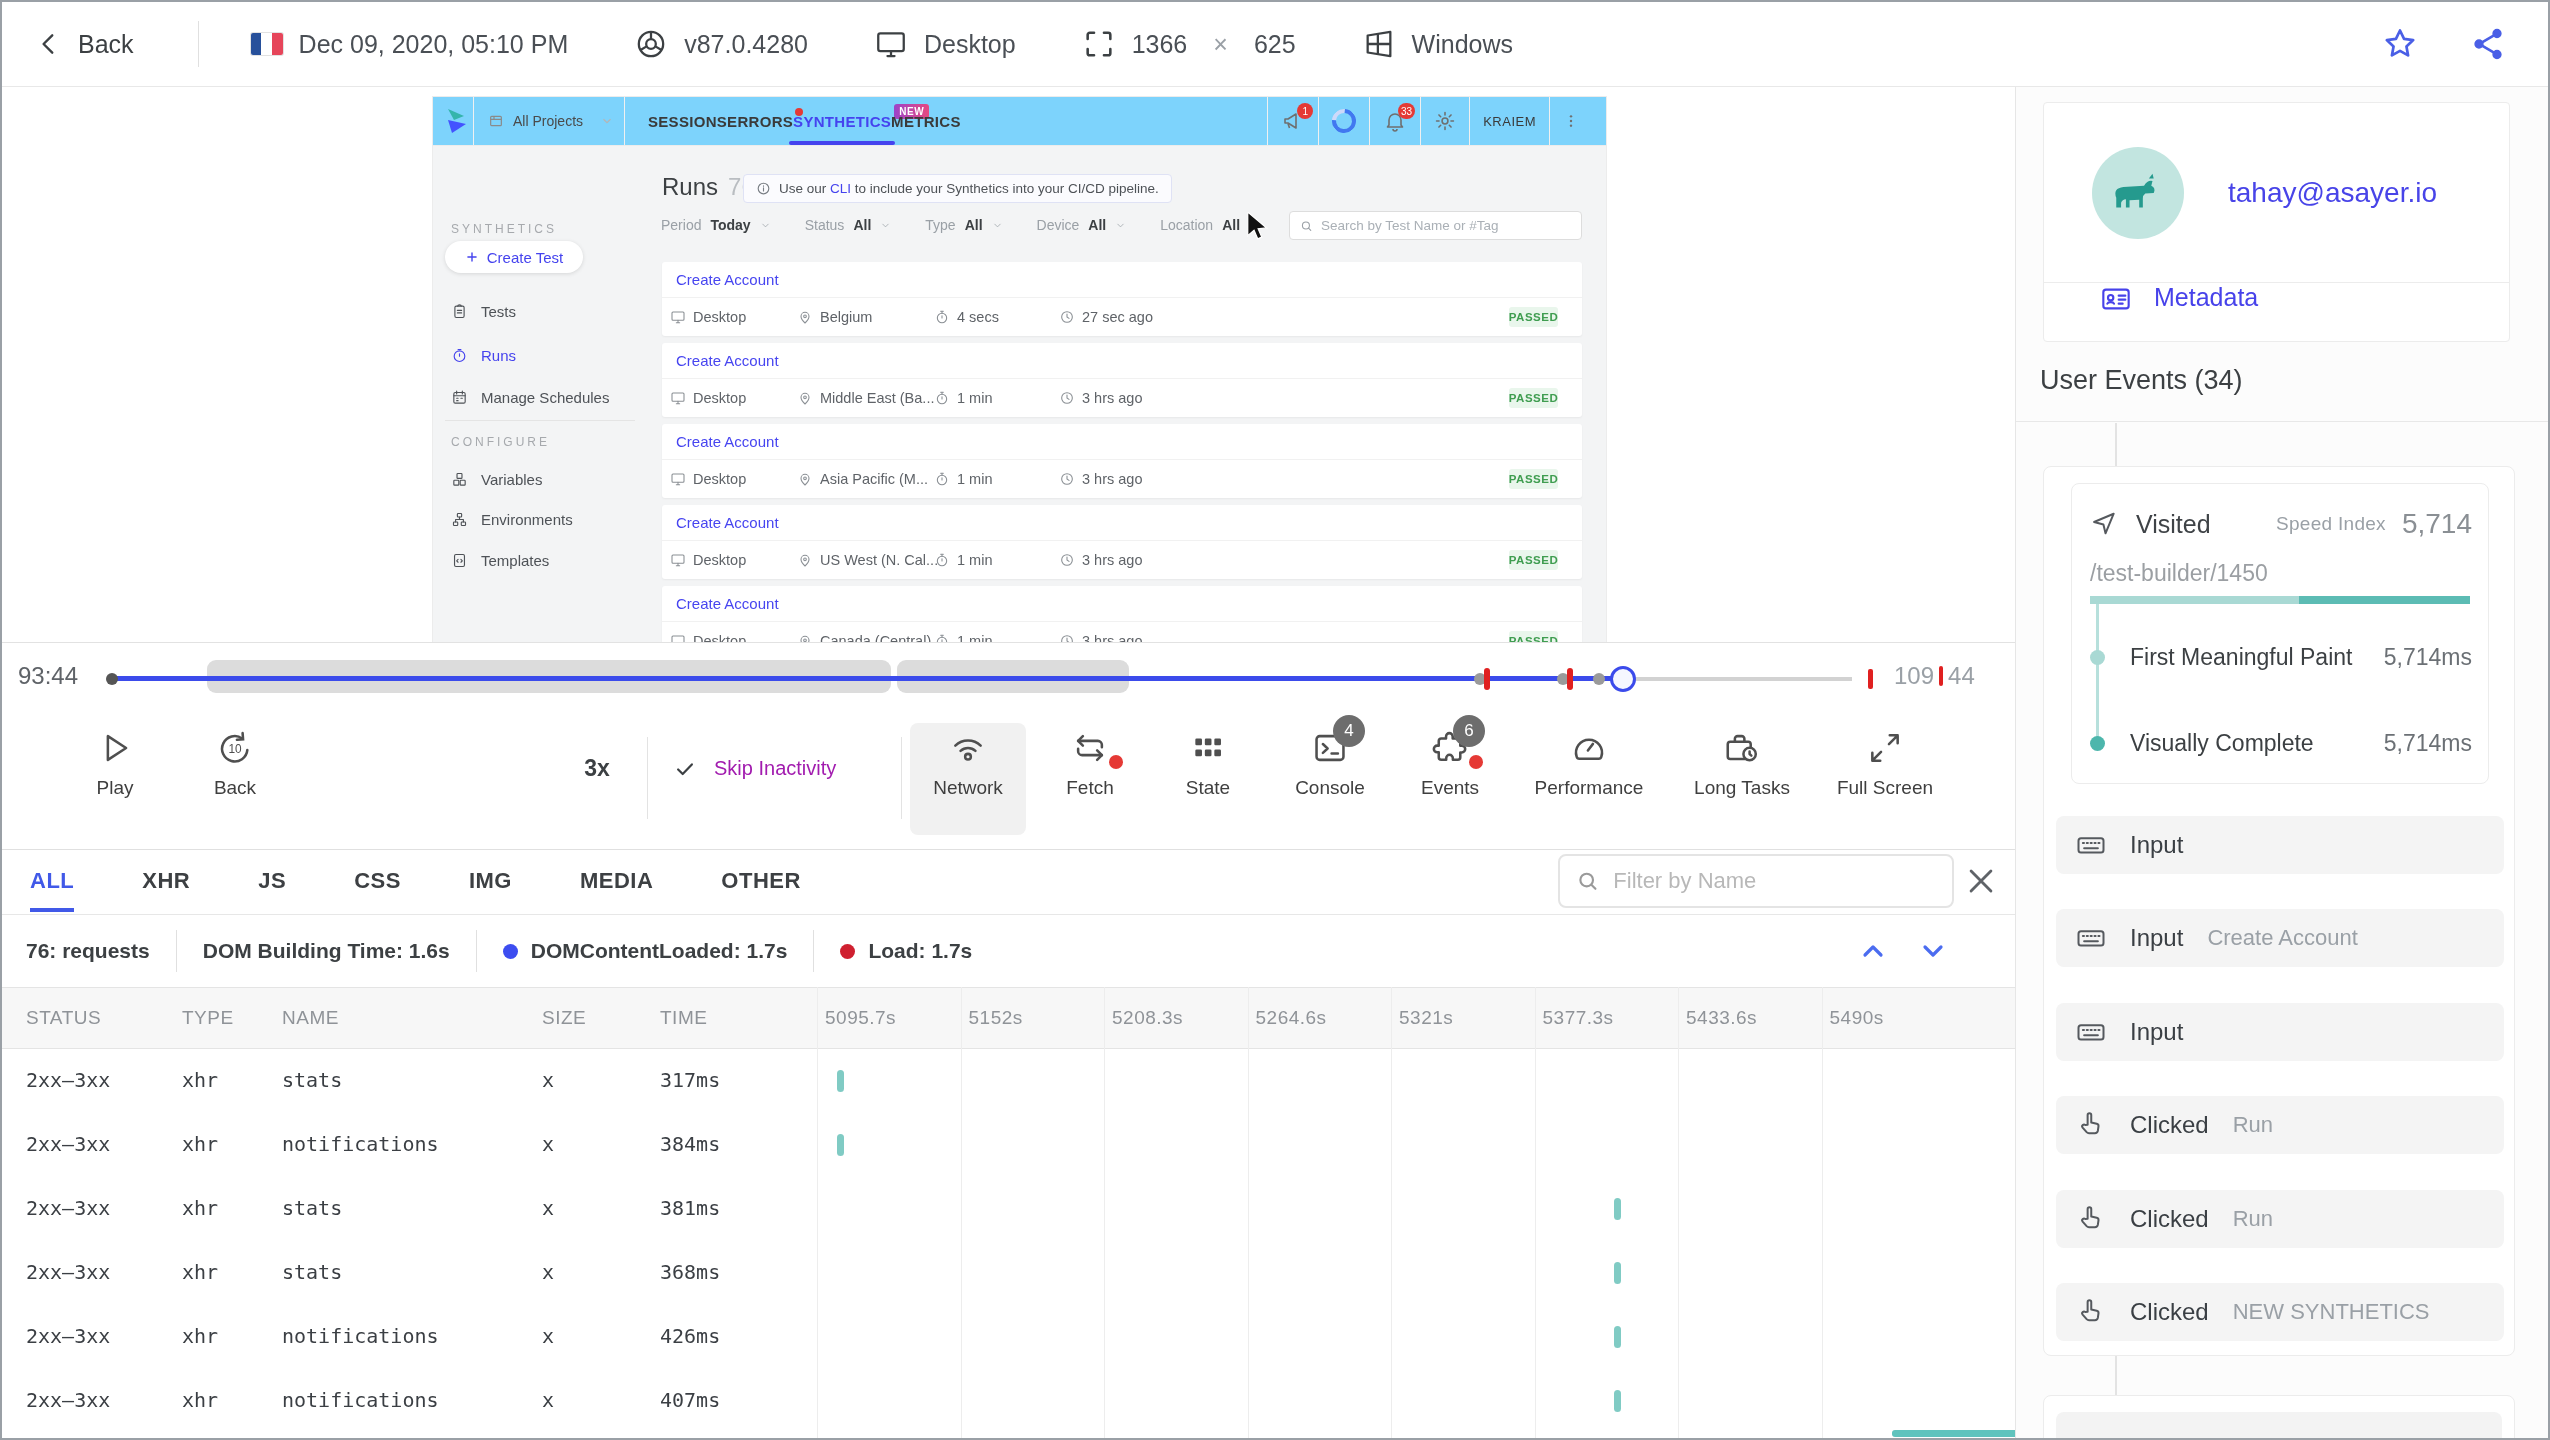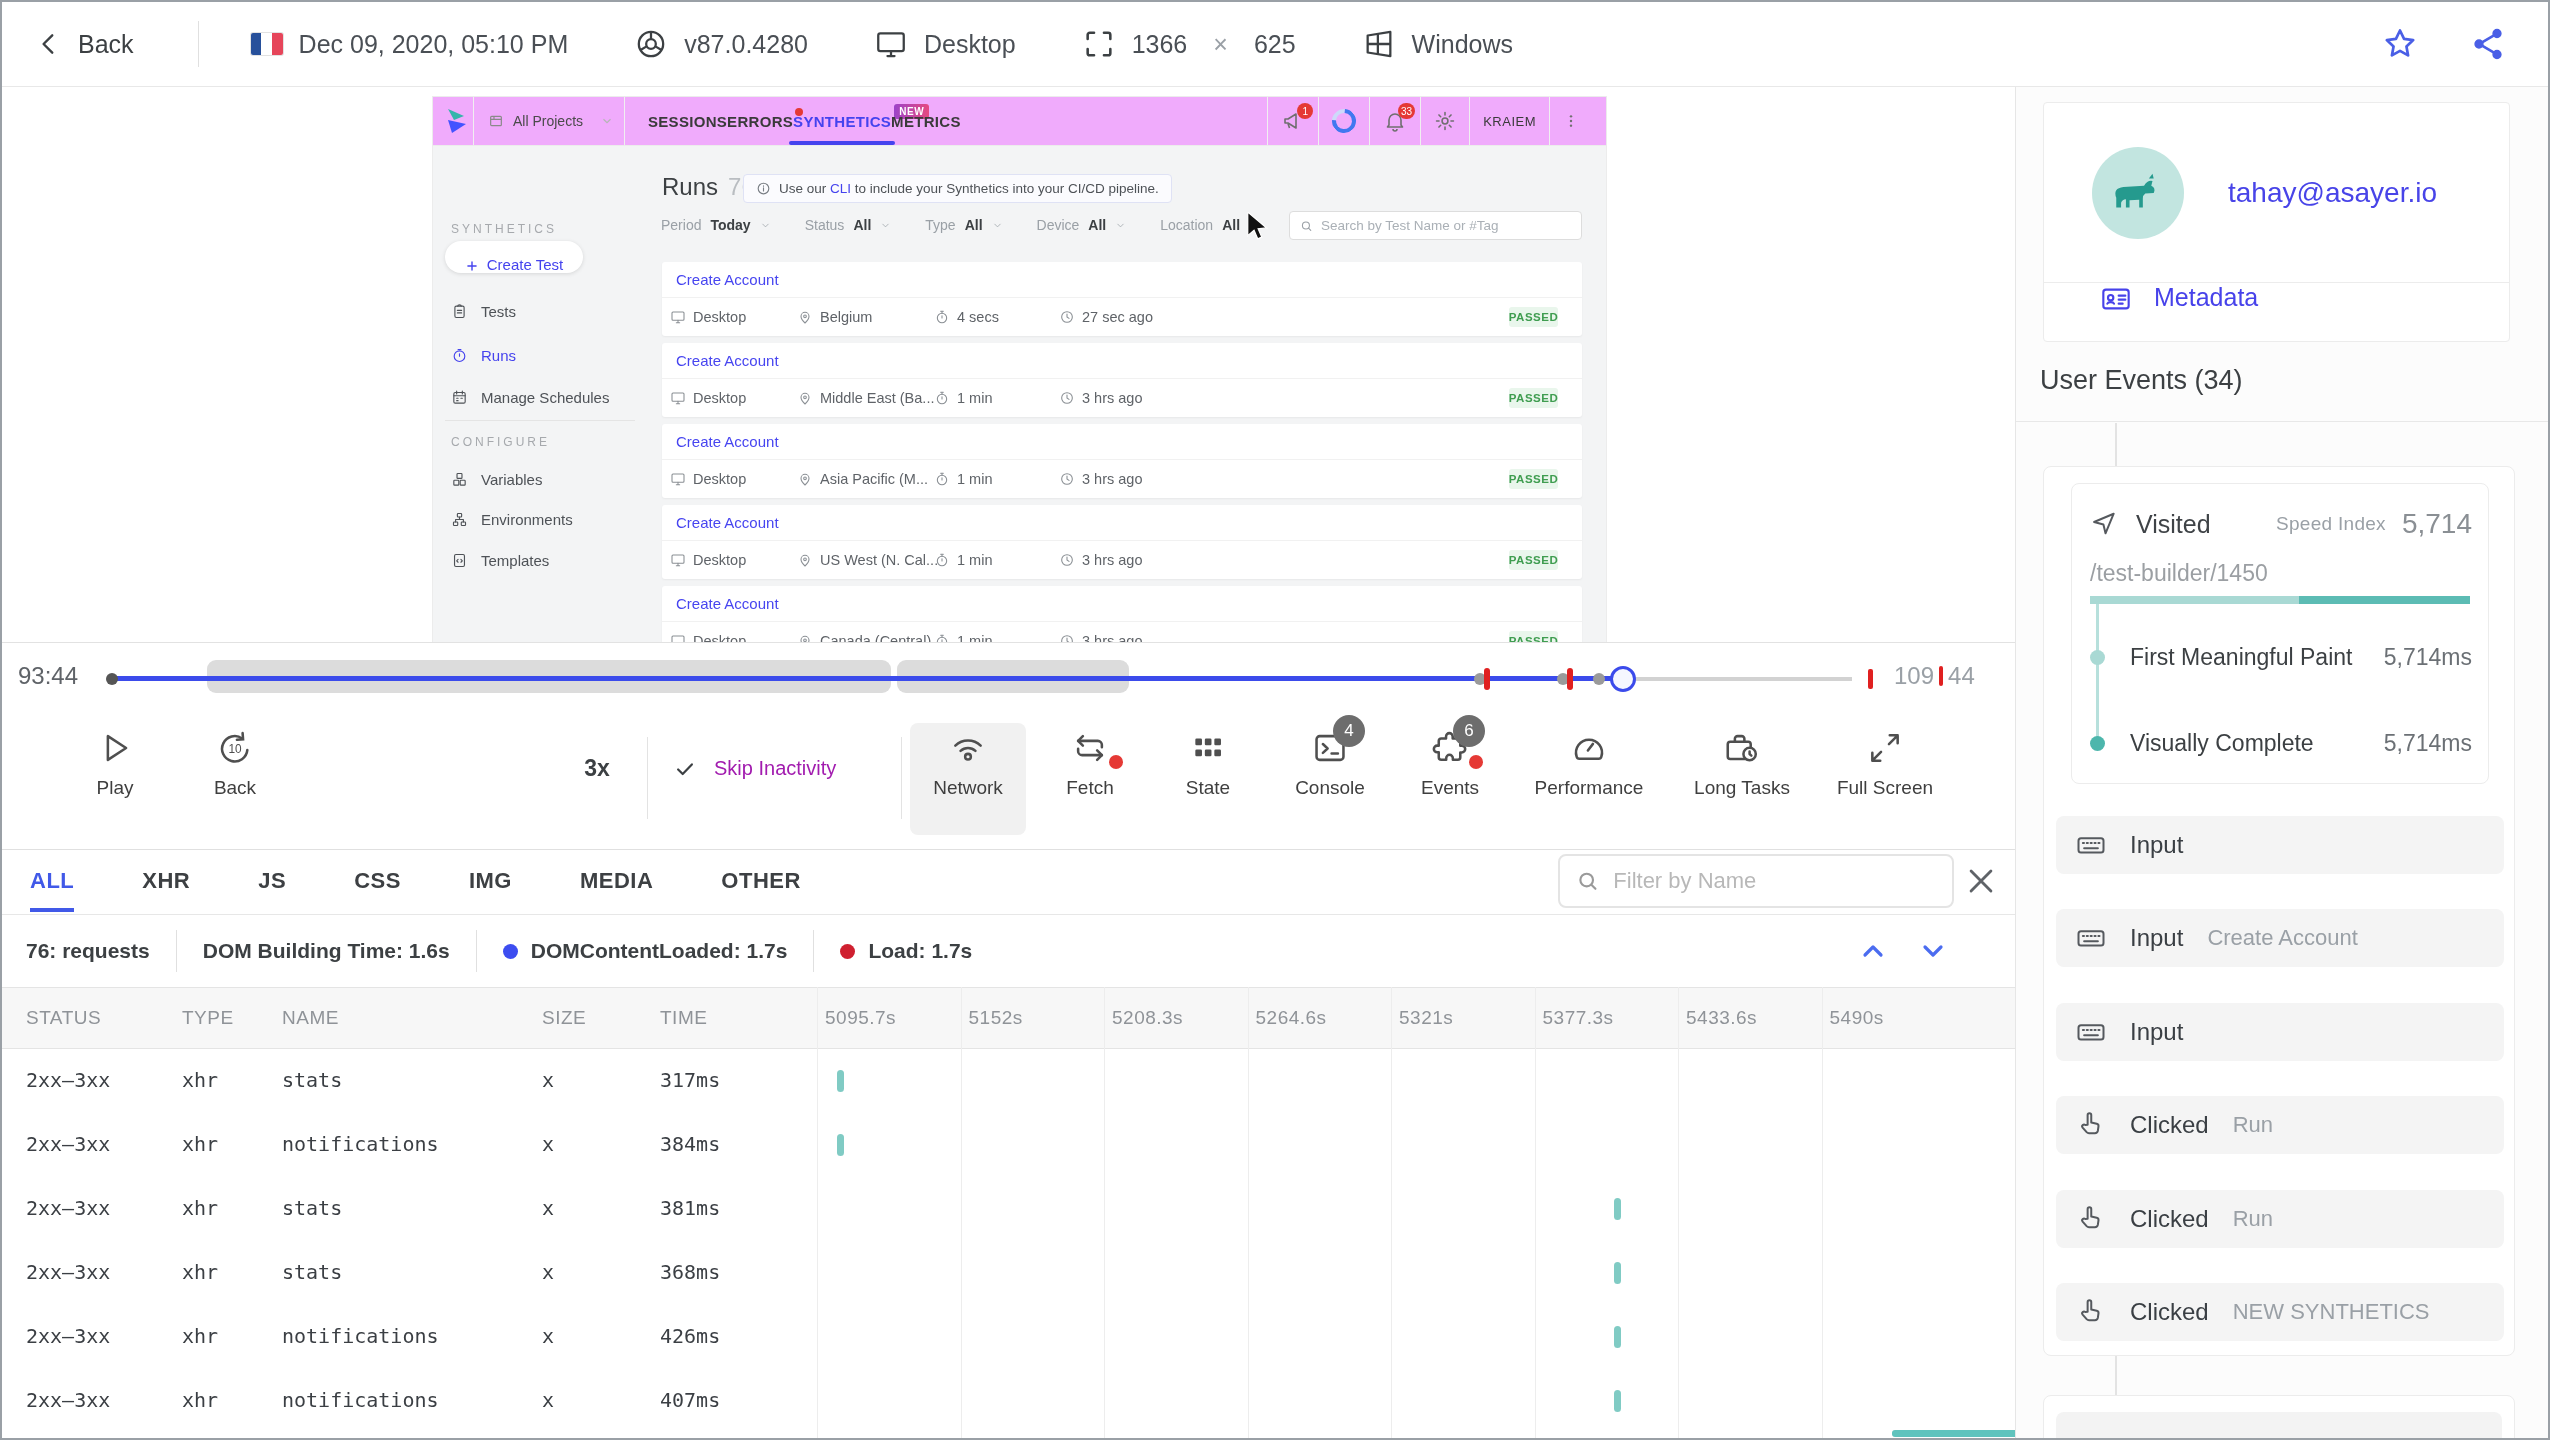--- a/index.html
+++ b/index.html
@@ -19,39 +19,39 @@
   .tb-icon { width:36px; height:36px; color:#4a5fe6; cursor:pointer; }
   svg { display:block; }
 
   
   .leftcol { position:absolute; left:0; top:85px; width:2013px; height:1351px; background:#fff; }
   .rightbar { position:absolute; left:2013px; top:85px; width:533px; height:1351px; background:#fcfcfc; border-left:1px solid #e6e6e6; overflow:hidden;padding-left:16px; }
 
   
   .stage { position:absolute; left:0; top:0; width:2013px; height:556px; background:#fff; border-bottom:1px solid #e2e2e2; overflow:hidden; }
   .app { position:absolute; left:430px; top:9px; width:1175px; height:547px; background:#f3f4f5; border:1px solid #ececec; overflow:hidden; font-size:15px; }
-  .app-nav { position:absolute; left:0; top:0; right:0; height:49px; background:#f0abfc; border-bottom:1px solid #ececec; }
+  .app-nav { position:absolute; left:0; top:0; right:0; height:49px; background:#7dd3fc; border-bottom:1px solid #ececec; }
   .app-logo { position:absolute; left:10px; top:9px; }
   .aproj { position:absolute; left:40px; top:0; width:152px; height:48px; border-left:1px solid #f0f0f0; border-right:1px solid #f0f0f0; display:flex; align-items:center; gap:9px; padding-left:14px; color:#4a4a4a; font-size:14px; }
   .aproj .chev { margin-left:auto; margin-right:10px; color:#b5b5b5; }
   .app-tabs { position:absolute; left:215px; top:0; height:48px; display:flex; align-items:center; }
   .rtab { position:relative; font-size:15px; font-weight:700; color:#3a3a3a; letter-spacing:.3px; }
   .rtab.active { color:#4543ee; }
   .rtab.active::after { content:""; position:absolute; left:-4px; right:-4px; bottom:-15px; height:4px; background:#4543ee; border-radius:2px; }
   .rtab .errdot { position:absolute; top:-5px; right:-10px; width:8px; height:8px; border-radius:50%; background:#e53935; }
   .rtab .newbadge { position:absolute; top:-9px; right:-38px; background:linear-gradient(90deg,#9c43c9,#e64980); color:#fff; font-size:10px; font-weight:700; padding:2px 5px; border-radius:3px; letter-spacing:.5px; }
   .app-nav-right { position:absolute; right:14px; top:0; height:48px; display:flex; align-items:stretch; }
   .ncell { display:flex; align-items:center; justify-content:center; padding:0 13px; border-left:1px solid #f0f0f0; position:relative; color:#6f6f6f; }
   .ncell .mini-badge { position:absolute; top:6px; right:5px; background:#e53935; color:#fff; border-radius:9px; min-width:16px; height:16px; font-size:10px; display:flex; align-items:center; justify-content:center; padding:0 3px; }
   .spinner { width:24px; height:24px; border-radius:50%; border:4px solid #4178f0; border-top-color:#cdd9fa; transform:rotate(-40deg); }
   .kraiem { font-size:13px; color:#3a3a3a; letter-spacing:.5px; }
 
   .app-side { position:absolute; left:0; top:49px; width:222px; bottom:0; }
   .aside-label { position:absolute; left:18px; color:#a6a9ad; font-size:12px; letter-spacing:3px; }
-  .create-pill { position:absolute; left:12px; top:95px; width:138px; height:32px; background:#fff; border-radius:17px; box-shadow:0 1px 4px rgba(0,0,0,.12); display:flex; align-items:flex-end; justify-content:center; gap:8px; color:#4543ee; font-size:15px; }
+  .create-pill { position:absolute; left:12px; top:95px; width:138px; height:32px; background:#fff; border-radius:17px; box-shadow:0 1px 4px rgba(0,0,0,.12); display:flex; align-items:center; justify-content:center; gap:8px; color:#4543ee; font-size:15px; }
   .aside-item { position:absolute; left:18px; height:30px; display:flex; align-items:center; gap:13px; color:#4e5257; font-size:15px; }
   .aside-item.active { color:#4543ee; }
   .aside-div { position:absolute; left:12px; right:20px; top:274px; height:1px; background:#e4e4e4; }
 
   .runs-title { position:absolute; left:229px; top:76px; font-size:24px; color:#3c4043; }
   .runs-title .cnt { color:#b9bdc1; margin-left:10px; }
   .cli-banner { position:absolute; left:310px; top:77px; height:29px; display:flex; align-items:center; gap:8px; padding:0 12px; border:1px solid #dfe2f5; background:#fbfbfe; border-radius:4px; font-size:13.5px; color:#4e5257; }
   .cli-banner .cli { color:#4543ee; }
   .filters { position:absolute; left:228px; top:120px; display:flex; gap:34px; font-size:14px; }
   .fitem { display:flex; gap:9px; align-items:center; }

